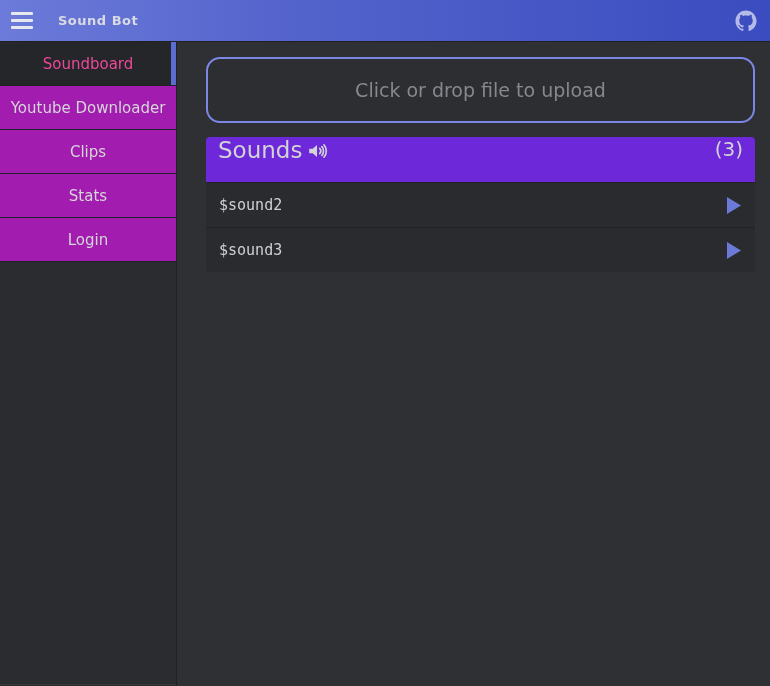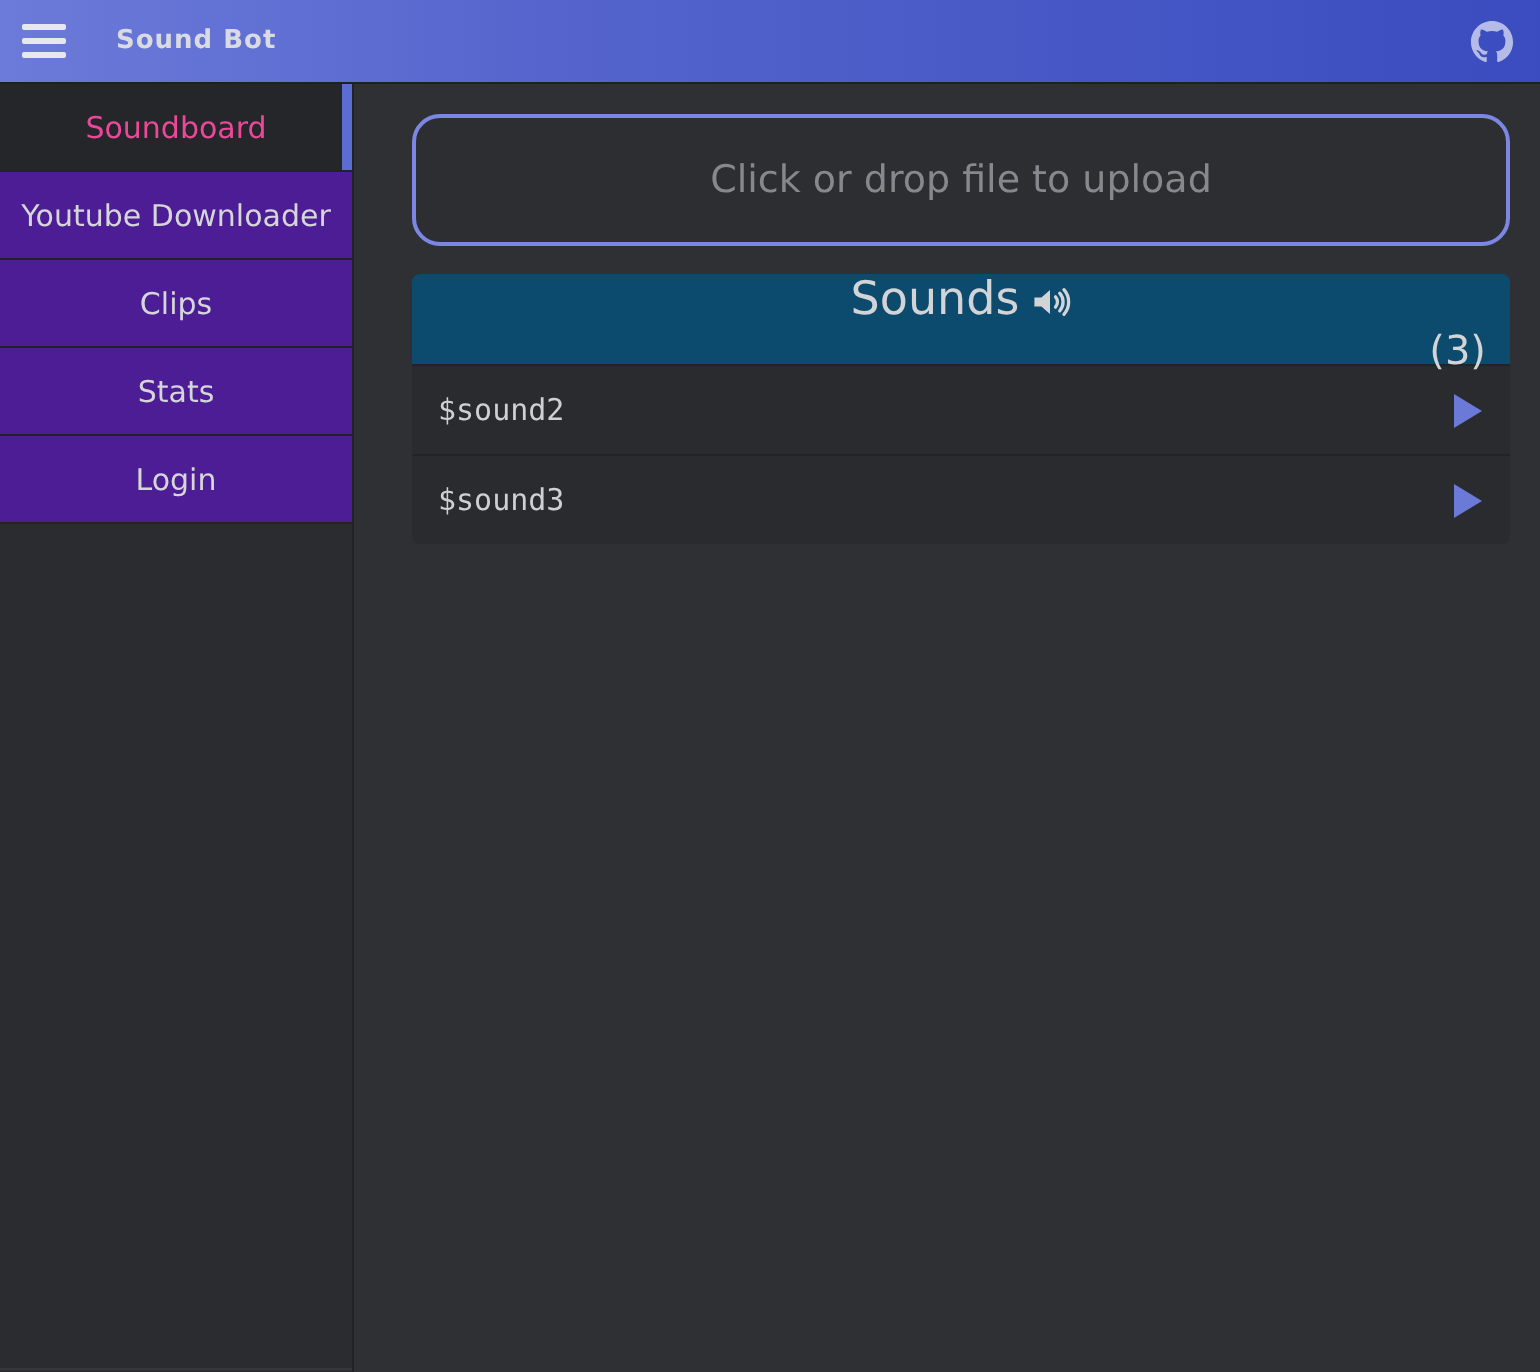--- a/index.html
+++ b/index.html
@@ -37,21 +37,21 @@
 
   
   .sidebar {
     position: absolute; top: 42px; left: 0; width: 177px; height: 644px;
     background: #2b2c30; border-right: 1px solid #202225;
   }
   .sidebar-item {
     height: 44px; display: flex; align-items: center; justify-content: center;
     color: #d5d6d8; font-size: 15px; cursor: pointer;
     border-bottom: 1px solid #222327; position: relative;
-    background: #4c1d95;
+    background: #a21caf;
   }
   .sidebar-item.active {
     background: #25262a; color: #ec4899;
     box-shadow: inset -5px 0 0 0 #5b6cd3;
   }
   .sidebar-footer-line {
     position: absolute; bottom: 0; left: 0; width: 100%; height: 2px;
     border-top: 1px solid #37383d;
   }
 
@@ -66,22 +66,22 @@
     border: 2px solid #7b87e3; border-radius: 14px;
     display: flex; align-items: center; justify-content: center;
     color: #85888d; font-size: 19px; cursor: pointer;
     background: #2c2e32;
   }
 
   .sounds-panel {
     margin: 14px 15px 0 16px; border-radius: 4px; overflow: hidden;
   }
   .sounds-header {
-    background: #0c4a6e; height: 45px;
-    display: flex; align-items: center; padding: 0 12px; flex-direction: column;
+    background: #6d28d9; height: 45px;
+    display: flex; align-items: flex-start; padding: 0 12px;
   }
   .sounds-title {
     color: #d3d4d6; font-size: 23px; display: flex; align-items: center; gap: 4px;
   }
   .speaker-icon svg { width: 22px; height: 22px; display: block; margin-top: 2px; }
   .speaker-icon .spk-body { fill: #d3d4d6; }
   .speaker-icon .spk-wave { fill: none; stroke: #d3d4d6; stroke-width: 1.8; stroke-linecap: round; }
   .sounds-count { margin-left: auto; color: #d3d4d6; font-size: 20px; }
 
   .sound-row {

